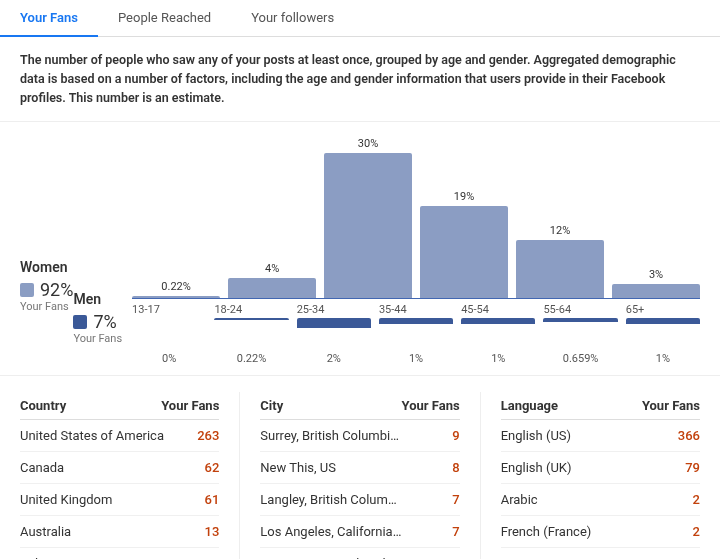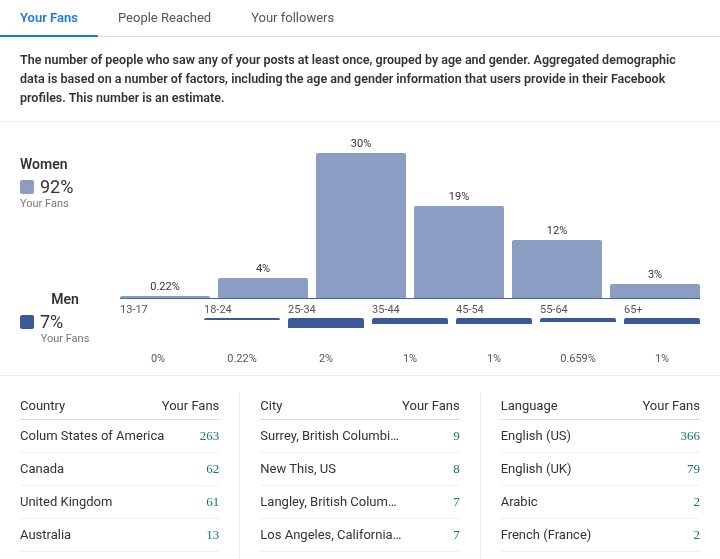--- a/index.html
+++ b/index.html
@@ -42,21 +42,21 @@
     }
 
     .chart-container {
       display: flex;
       align-items: flex-end;
       position: relative;
     }
 
     .legend-side {
       display: flex;
-      flex-direction: column;
+      flex-direction: row;
       justify-content: space-between;
       margin-right: 10px;
       min-width: 90px;
     }
 
     .legend-item {
       display: flex;
       flex-direction: column;
       margin-bottom: 20px;
     }
@@ -164,39 +164,39 @@
       border-right: none;
       padding-right: 0;
       margin-right: 0;
     }
 
     .table-header {
       display: flex;
       justify-content: space-between;
       padding: 6px 0;
       border-bottom: 1px solid #ddd;
-      font-weight: 400;
+      font-weight: 700;
       font-size: 13px;
       color: #333;
     }
 
     .table-row {
       display: flex;
       justify-content: space-between;
       padding: 8px 0;
       border-bottom: 1px solid #f0f0f0;
       font-size: 13px;
     }
 
     .table-row:last-child {
       border-bottom: none;
     }
 
     .col-name { color: #333; }
-    .col-value { color: #0f766e; font-weight: 500; font-family: Liberation Serif, serif; }
+    .col-value { color: #c2410c; font-weight: 500; }
 
     
     .bars-outer {
       display: flex;
       flex-direction: column;
     }
   </style>
 </head>
 <body>
 
@@ -213,21 +213,21 @@
 
     <div class="legend-side">
       <div class="legend-item">
         <div class="legend-label">Women</div>
         <div class="legend-pct-row">
           <div class="legend-swatch" style="background:#8b9dc3;"></div>
           <span class="legend-pct">92%</span>
         </div>
         <div class="legend-sublabel">Your Fans</div>
       </div>
-      <div class="legend-item" style="margin-top: 61px; text-align: center;">
+      <div class="legend-item" style="margin-top: 32px;">
         <div class="legend-label">Men</div>
         <div class="legend-pct-row">
           <div class="legend-swatch" style="background:#3b5998;"></div>
           <span class="legend-pct">7%</span>
         </div>
         <div class="legend-sublabel">Your Fans</div>
       </div>
     </div>
 
     <div class="bars-outer" style="flex:1;">
@@ -308,21 +308,21 @@
 
 <div class="tables-section">
 
   <div class="data-table">
     <div class="table-header">
       <span>Country</span>
       <span>Your Fans</span>
     </div>
     <div id="country-rows">
         <div class="table-row">
-          <span class="col-name">Colum States of America</span>
+          <span class="col-name">United States of America</span>
           <span class="col-value">263</span>
         </div>
         <div class="table-row">
           <span class="col-name">Canada</span>
           <span class="col-value">62</span>
         </div>
         <div class="table-row">
           <span class="col-name">United Kingdom</span>
           <span class="col-value">61</span>
         </div>

